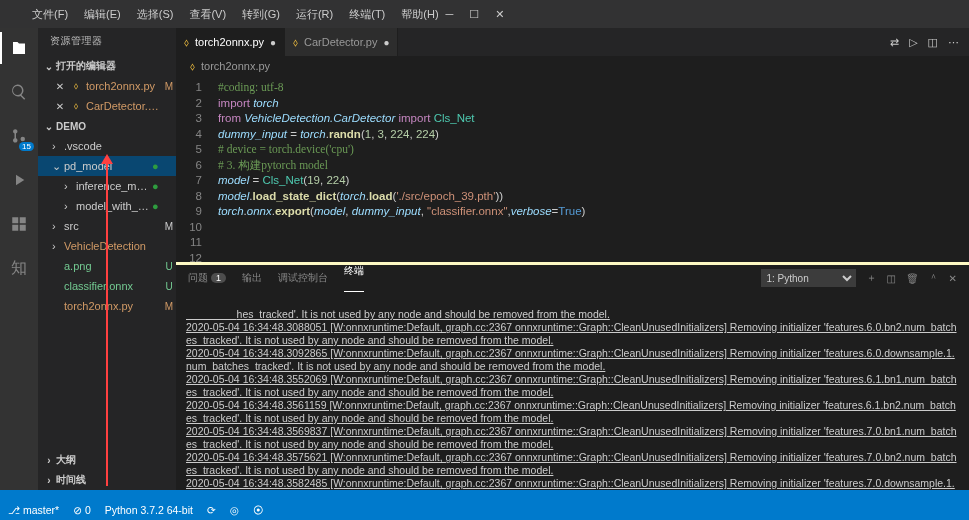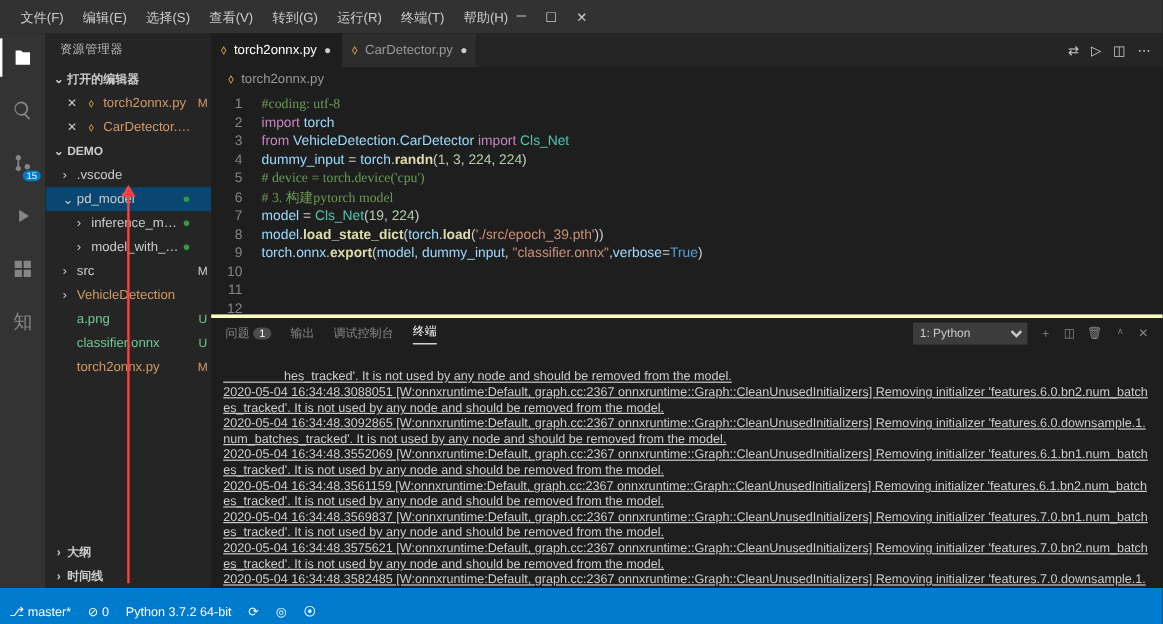--- a/index.html
+++ b/index.html
@@ -1,17 +1,17 @@
 <!DOCTYPE html>
 <html><head>
 <meta charset="utf-8">
 <style>
 * { margin:0; padding:0; box-sizing:border-box; font-family:"Segoe UI","Microsoft YaHei",sans-serif; }
 body { width:969px; height:520px; background:#1e1e1e; color:#ccc; font-size:11px; overflow:hidden; position:relative; }
-.titlebar { height:28px; background:#323233; display:flex; align-items:center; padding:0 10px; }
+.titlebar { height:28px; background:#323233; display:flex; align-items:center; padding:0 25px; }
 .titlebar .menu { display:flex; gap:2px; }
 .titlebar .menu span { padding:4px 7px; color:#ccc; cursor:pointer; }
 .titlebar .title { flex:1; text-align:center; color:#999; font-size:11px; }
 .titlebar .winctrl { display:flex; gap:16px; }
 .titlebar .winctrl span { color:#ccc; }
 .main { display:flex; height:462px; }
 .activitybar { width:38px; background:#333333; display:flex; flex-direction:column; align-items:center; padding-top:8px; gap:20px; }
 .activitybar .ab-icon { width:24px; height:24px; display:flex; align-items:center; justify-content:center; color:#858585; position:relative; }
 .activitybar .ab-icon.active { color:#fff; }
 .activitybar .ab-icon.active::before { content:""; position:absolute; left:-7px; top:-4px; bottom:-4px; width:2px; background:#fff; }
@@ -36,24 +36,24 @@
 .tab { height:28px; display:flex; align-items:center; padding:0 8px; gap:6px; font-size:11px; color:#999; background:#2d2d2d; border-right:1px solid #1e1e1e; }
 .tab.active { background:#1e1e1e; color:#fff; }
 .tab .dot { color:#ccc; font-size:10px; }
 .tab-actions { margin-left:auto; display:flex; gap:10px; padding-right:10px; color:#ccc; }
 .crumb { height:20px; padding:2px 14px; color:#999; display:flex; align-items:center; gap:6px; }
 .code { flex:1; display:flex; font-family:Consolas,monospace; font-size:11.5px; line-height:15.5px; overflow:hidden; }
 .gutter { width:36px; text-align:right; color:#858585; padding:4px 10px 0 0; }
 .codelines { flex:1; padding:4px 0 0 6px; white-space:pre; }
 .c-cm { color:#6a9955;font-family:Liberation Serif, serif; } .c-kw { color:#c586c0; } .c-fn { color:#dcdcaa;font-weight:bold; }
 .c-cls { color:#4ec9b0; } .c-str { color:#ce9178; } .c-num { color:#b5cea8; }
-.c-id { color:#9cdcfe; } .c-def { color:#569cd6; }
+.c-id { color:#9cdcfe;font-style:italic; } .c-def { color:#569cd6; }
 .panel { height:228px; border-top:3px solid #fef9c3; background:#1e1e1e; display:flex; flex-direction:column; }
 .panel-tabs { height:26px; display:flex; align-items:center; padding:0 12px; gap:16px; font-size:10px; color:#888; }
-.panel-tabs .pt.active { color:#fff; border-bottom:1px solid #fff; padding-bottom:3px; }
+.panel-tabs .pt.active { color:#fff; border-bottom:1px solid #fff; padding-bottom:13px; }
 .panel-tabs .badge { background:#4d4d4d; border-radius:8px; padding:0 5px; font-size:9px; margin-left:3px; color:#fff; }
 .panel-right { margin-left:auto; display:flex; align-items:center; gap:10px; }
 .panel-right select { background:#3c3c3c; color:#ccc; border:1px solid #3c3c3c; font-size:10px; height:18px; width:95px; }
 .term { flex:1; font-family:Consolas,monospace; font-size:10.5px; line-height:13px; padding:4px 10px; color:#ccc; overflow:hidden; white-space:pre-wrap; word-break:break-all;text-decoration:underline; }
 .statusbar { height:39px; background:#007acc; display:flex; align-items:center; color:#fff; font-size:10.5px; padding:0 8px; gap:14px; }
 .statusbar .right { margin-left:auto; display:flex; gap:14px; align-items:center; }
 .arrow { position:absolute; left:106px; top:156px; width:2px; height:330px; background:#ff4040; pointer-events:none; }
 .arrow::before { content:""; position:absolute; top:-8px; left:-5px; border:6px solid transparent; border-bottom:10px solid #ff4040; }
 svg { width:18px; height:18px; fill:currentColor; }
 </style>

